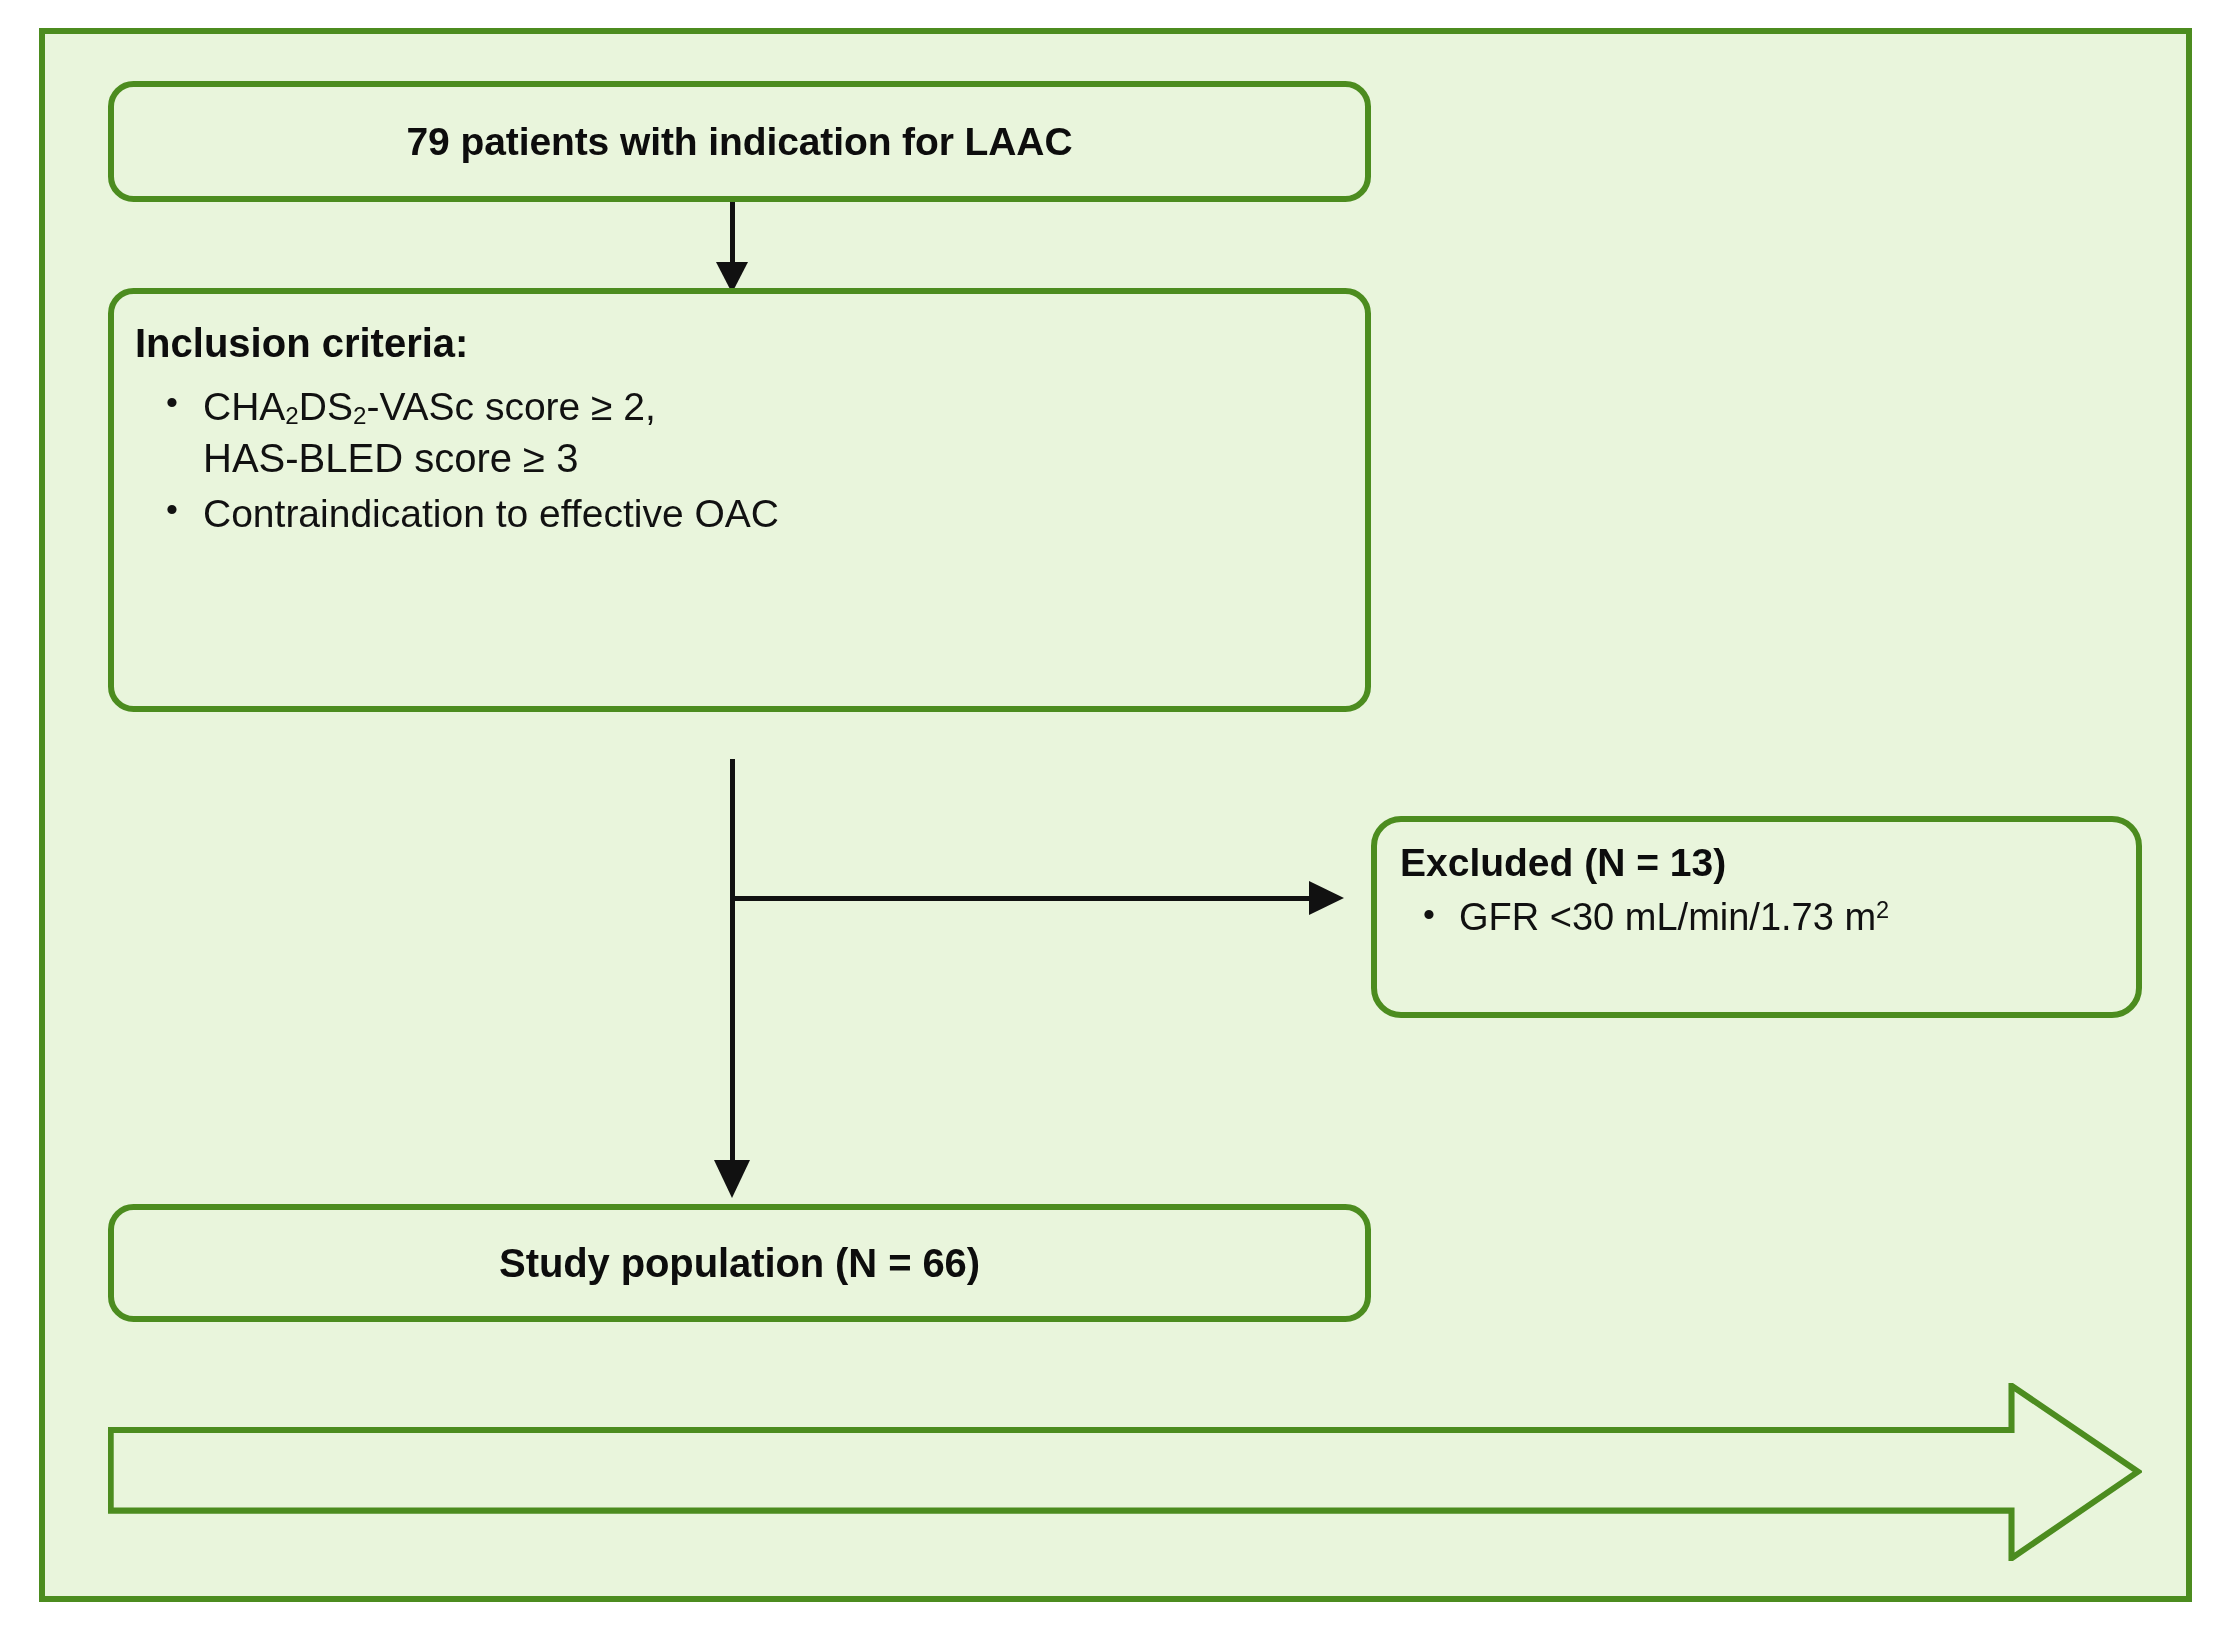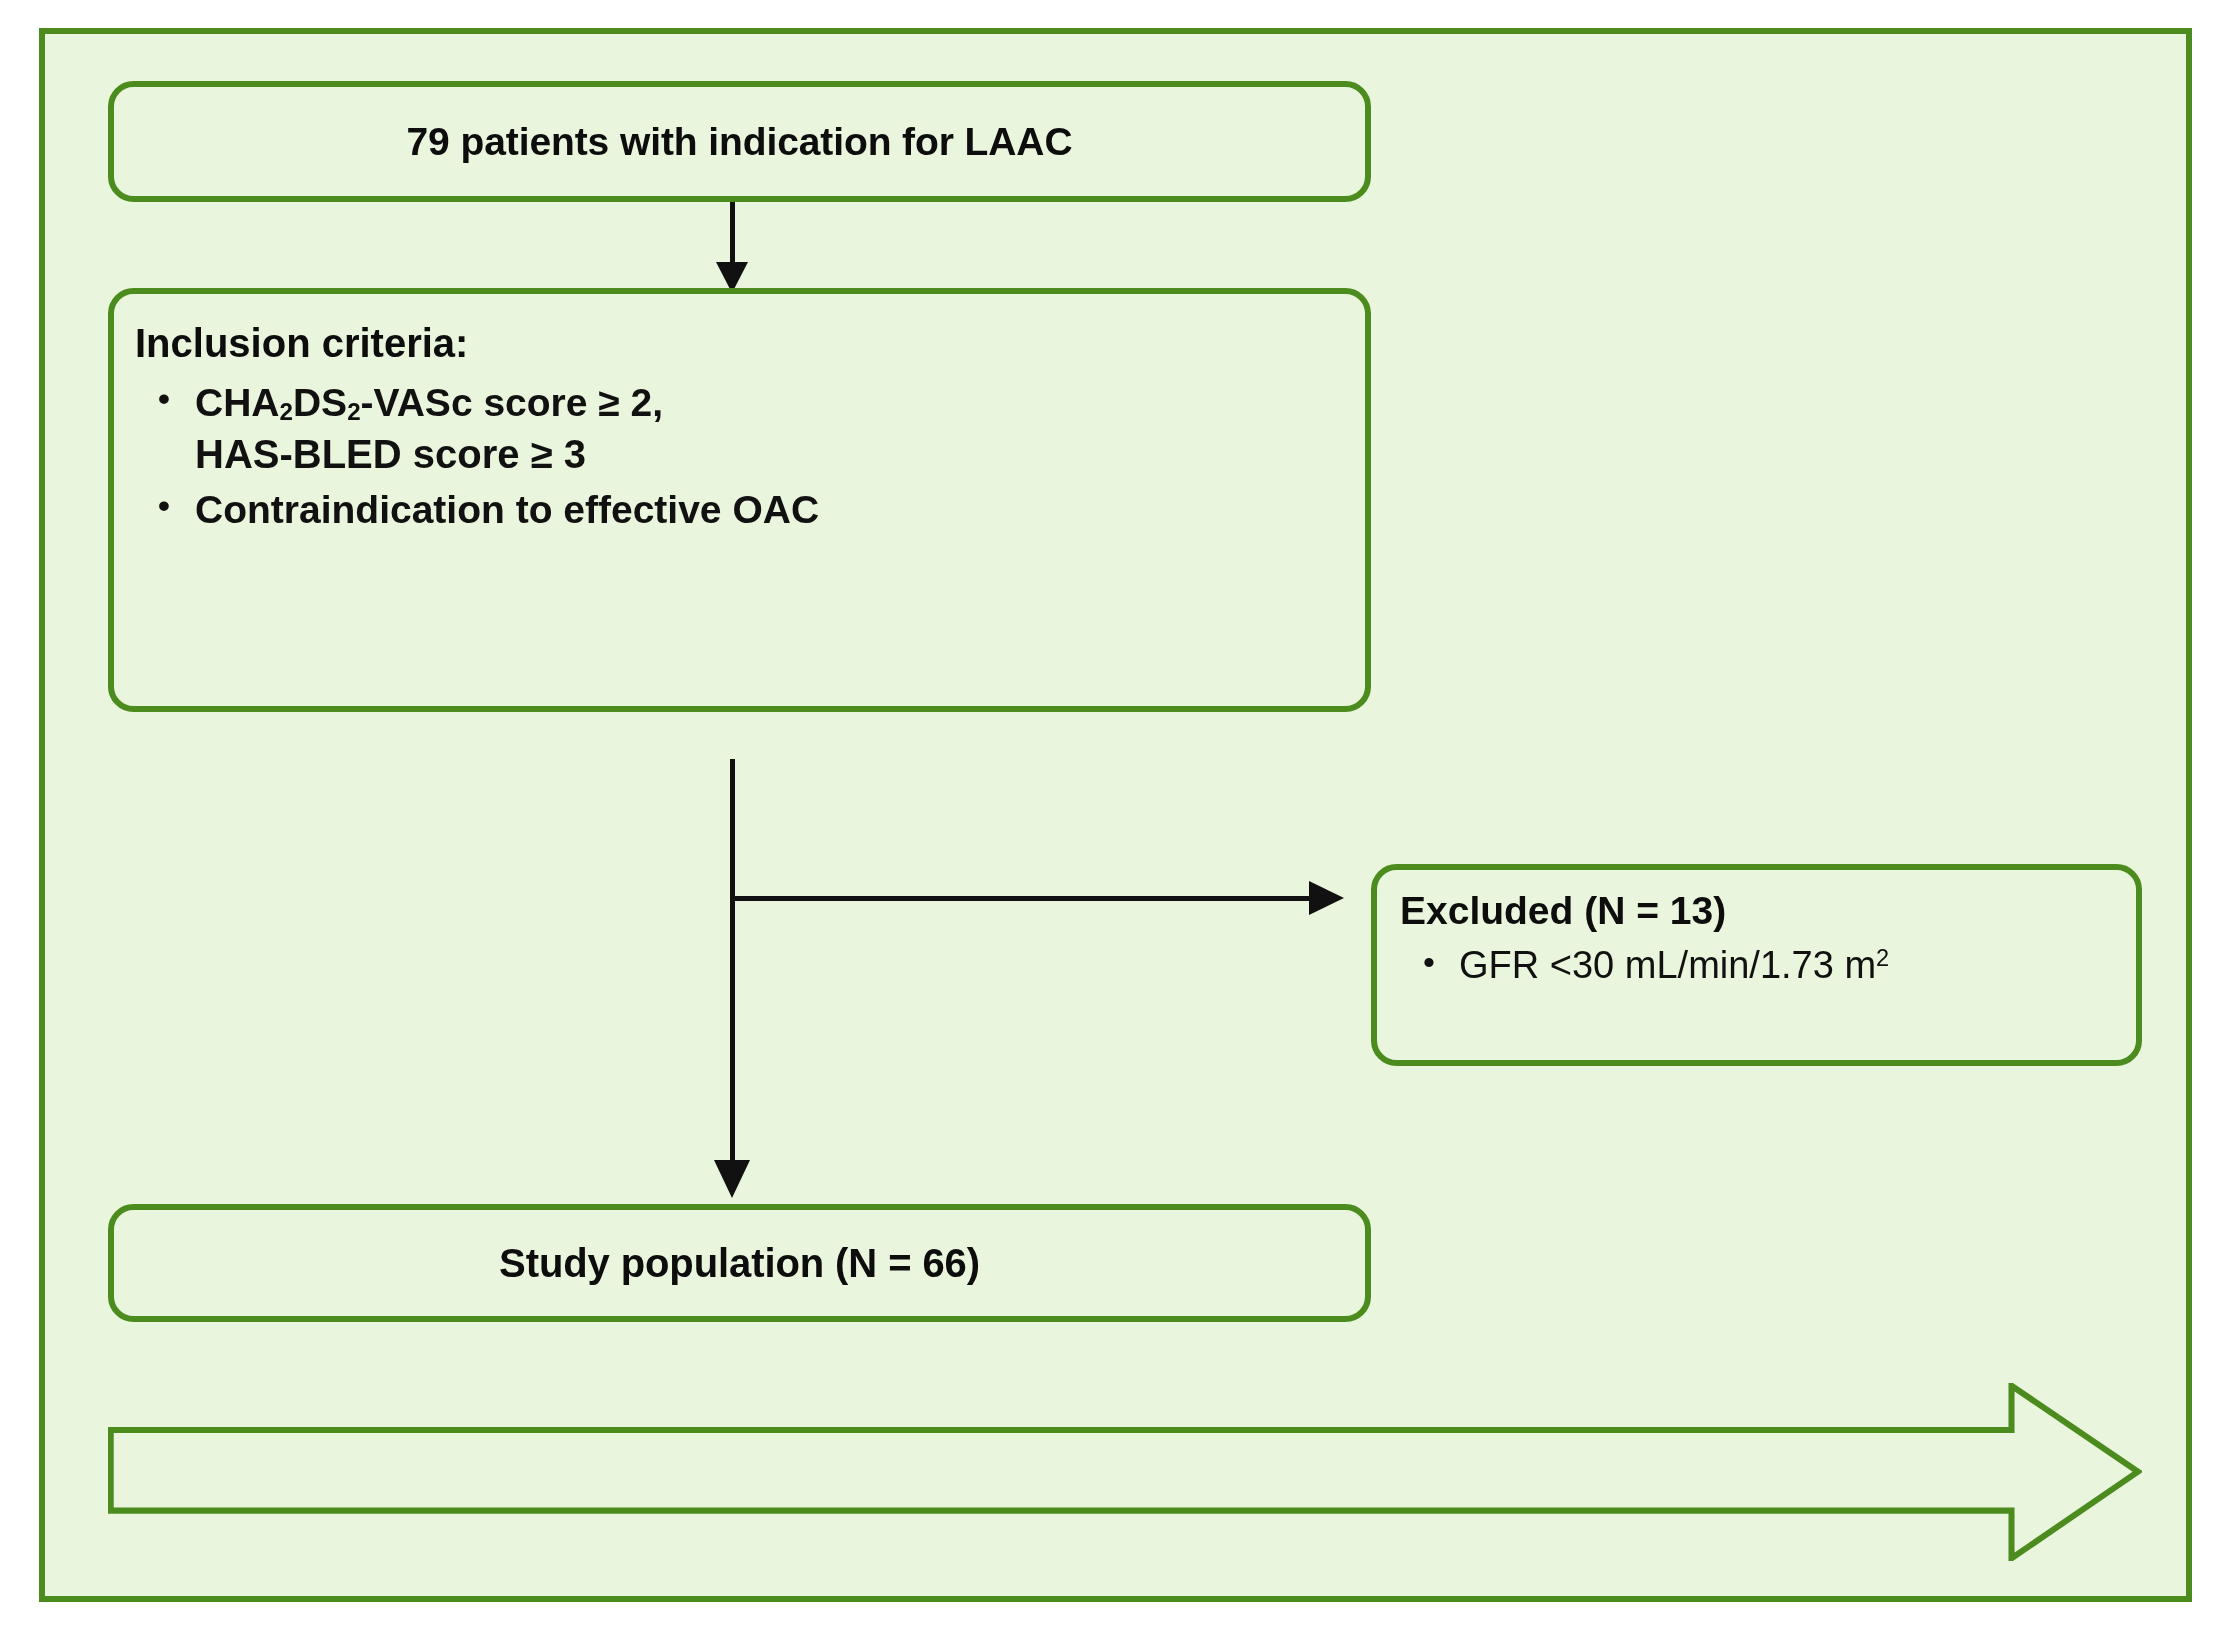--- a/index.html
+++ b/index.html
@@ -64,23 +64,22 @@
   }
   .crit-heading {
     font-size: 40px;
     font-weight: bold;
     color: #0d0d0d;
     margin: 4px 0 12px 0;
     line-height: 1.1;
   }
   ul.crit-list {
     list-style: none;
-    margin: 8px;
+    margin: 16px;
     padding: 0;
-    font-weight: bold;
   }
   ul.crit-list > li {
     position: relative;
     padding-left: 52px;
     font-size: 39px;
     color: #111111;
     line-height: 1.32;
     margin-bottom: 2.7px;
   }
   ul.crit-list > li::before {
@@ -92,24 +91,25 @@
     line-height: 1.32;
     color: #111111;
   }
   .nobullet { padding-left: 52px; font-size: 40px; color:#111111; line-height:1.32;}
   sub { font-size: 0.62em; vertical-align: -0.18em; }
   sup { font-size: 0.62em; vertical-align: 0.52em; }
 
   
   #box-excluded {
     left: 1371px;
-    top: 864px;
+    top: 816px;
     width: 771px;
     height: 202px;
     padding: 15px 17.5px 0 23px;
+    border-radius: 30px;
   }
   .excl-heading {
     font-size: 39px;
     font-weight: bold;
     color: #0d0d0d;
     margin: 5.4px 0 6.7px 0;
     line-height: 1.1;
   }
   ul.excl-list { list-style: none; margin: 8px; padding: 0; }
   ul.excl-list > li {

